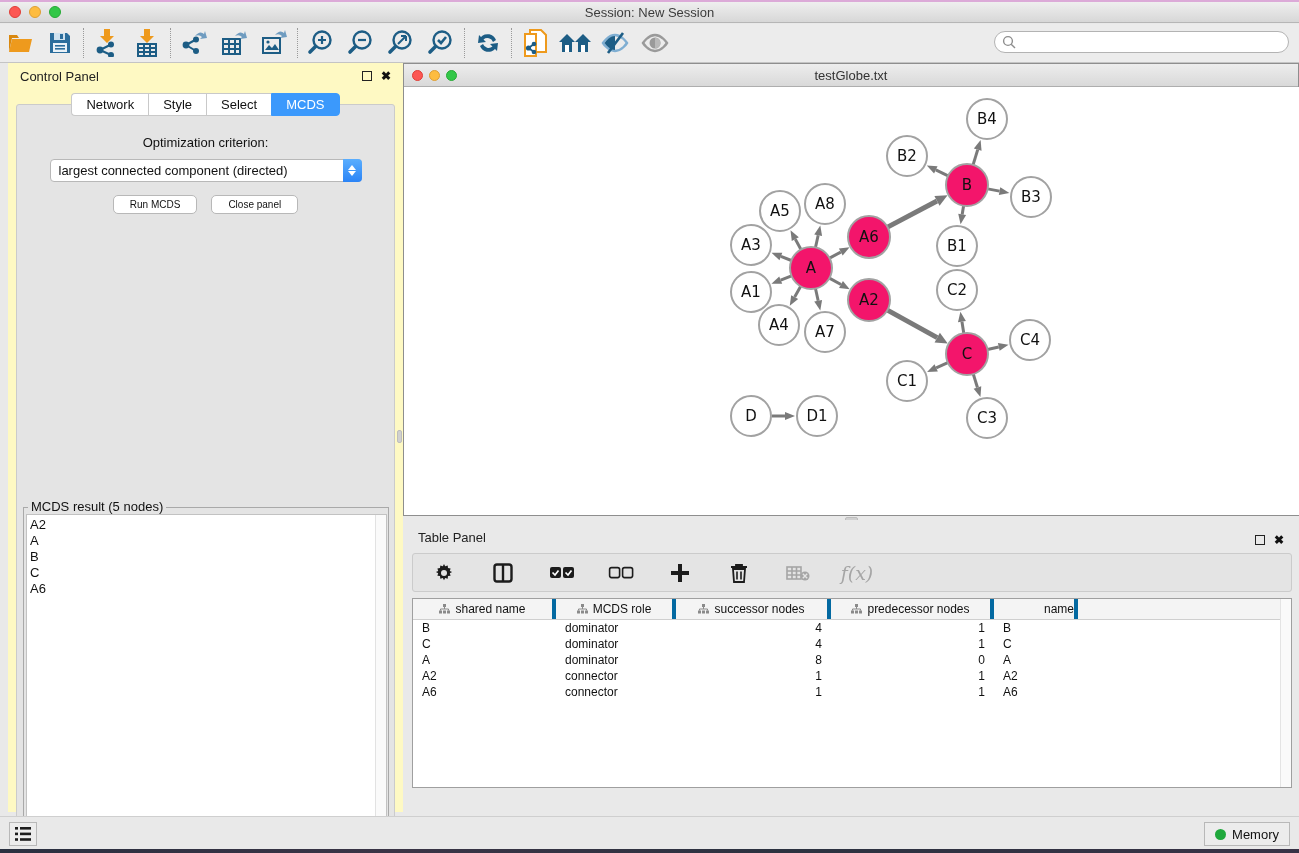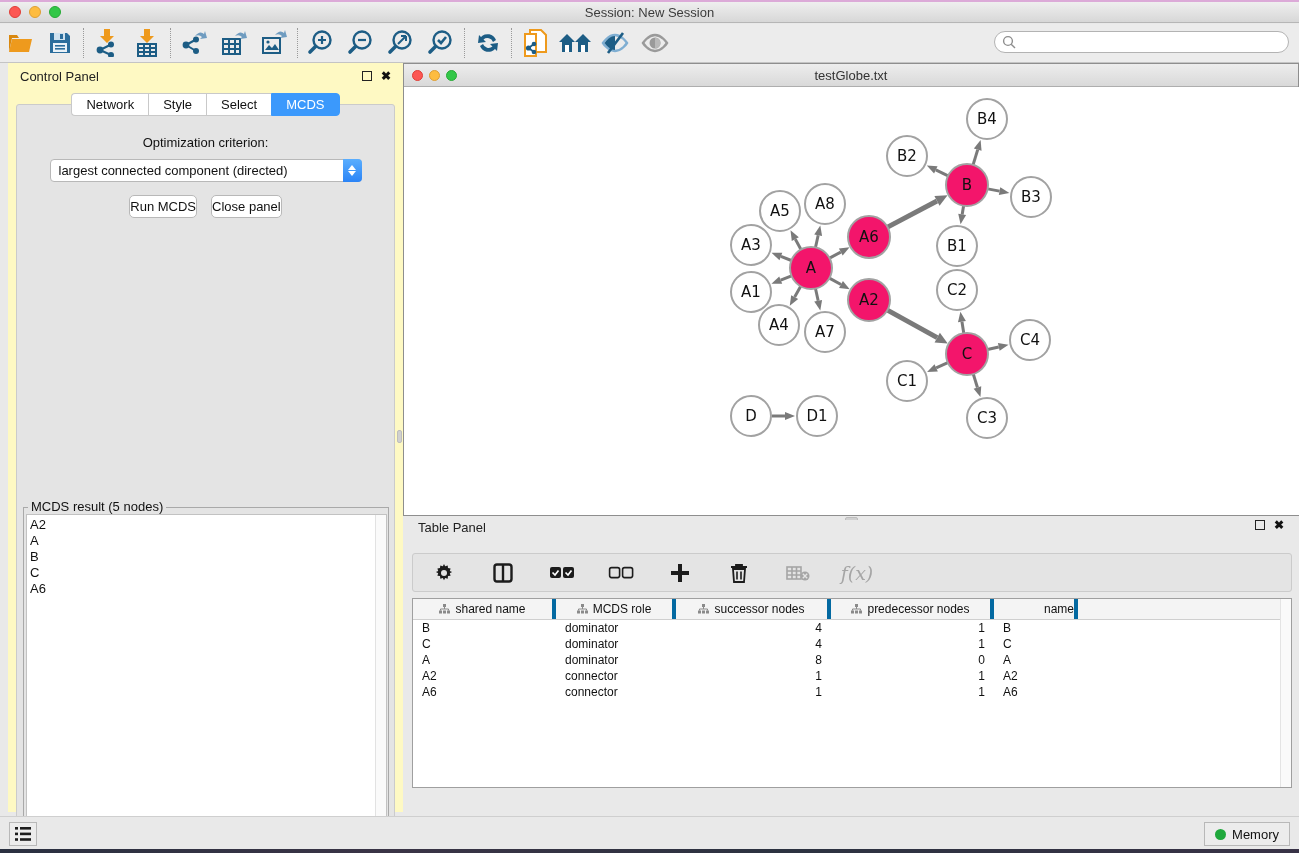--- a/index.html
+++ b/index.html
@@ -44,21 +44,21 @@
   .opt-label { text-align:center; margin-top:30px; font-size:13px; color:#111; }
   .combo { margin:9px auto 0; width:312px; height:23px; background:#fff; border:1px solid #b8b8b8;
       border-radius:4px; display:flex; align-items:center; }
   .combo .val { flex:1; padding-left:8px; font-size:13px; color:#111; white-space:nowrap; }
   .combo .stepper { width:19px; height:23px; margin-right:-1px; background:linear-gradient(#5aaefe,#2b84f6);
       border-radius:0 4px 4px 0; display:flex; flex-direction:column; align-items:center; justify-content:center; gap:1px; }
   .chev { width:0; height:0; border-left:4px solid transparent; border-right:4px solid transparent; }
   .chev.up { border-bottom:5px solid #fff; }
   .chev.down { border-top:5px solid #fff; }
   .btnrow { display:flex; justify-content:center; gap:14px; margin-top:13px; }
-  .pbtn { padding:3px 0; background:#fff; border:1px solid #b8b8b8; border-radius:5px; font-size:13px; color:#111; }
+  .pbtn { padding:3px 16px; background:#fff; border:1px solid #b8b8b8; border-radius:5px; font-size:10px; color:#111; }
 
   .groupbox { position:absolute; left:6px; top:402px; width:366px; height:345px; border:1px solid #a9a9a9; }
   .groupbox .legend { position:absolute; top:-9px; left:4px; background:#e4e4e4; padding:0 3px; font-size:13px; color:#111; }
   .listbox { position:absolute; left:2px; top:6px; width:361px; height:336px; background:#fff; border:1px solid #c2c2c2; }
   .listbox .items { padding:2px 0 0 3px; font-size:13px; line-height:16px; color:#111; }
   .listbox .vtrack { position:absolute; right:0; top:0; width:11px; height:100%; background:#fafafa; border-left:1px solid #e2e2e2; }
 
   
   .net-frame { position:absolute; left:403px; top:63px; width:896px; height:453px;
       border:1px solid #8e8e8e; background:#fff; }
@@ -69,21 +69,21 @@
   .net-titlebar .title { position:absolute; left:0; right:0; text-align:center; font-size:13px; color:#333; }
   .net-canvas { position:relative; width:894px; height:428px; background:#fff;margin-left:40px; }
   .resize-grip { position:absolute; right:1px; bottom:1px; width:12px; height:12px;
       background:repeating-linear-gradient(135deg,transparent 0 3px,#bbb 3px 4px); }
 
   .splitter-h { position:absolute; left:845px; top:517px; width:13px; height:5px; background:#d0d0d0; border:1px solid #bdbdbd; border-radius:2px; }
   .splitter-v { position:absolute; left:397px; top:430px; width:5px; height:13px; background:#d0d0d0; border:1px solid #bdbdbd; border-radius:2px; }
 
   
   .table-panel { position:absolute; left:403px; top:520px; width:896px; height:296px; background:#e9e9e9; }
-  .tp-titlerow { height:25px; display:flex; align-items:flex-start; padding:0 15px; }
+  .tp-titlerow { height:25px; display:flex; align-items:flex-end; padding:0 15px; }
   .tp-titlerow .ptitle { flex:1; font-size:13px; }
   .tp-toolbar { position:absolute; left:9px; top:33px; width:880px; height:39px; background:#e4e4e4;
       border:1px solid #cbcbcb; border-radius:3px; display:flex; align-items:center; padding-left:12px; gap:21px; }
   .tpt-btn { width:38px; height:32px; display:flex; align-items:center; justify-content:center; font-size:17px; color:#1c1c1c; }
   .tpt-btn.disabled { color:#a5a5a5; }
   .fx-label { font-family:"DejaVu Serif", serif; font-style:italic; font-size:19px; color:#a5a5a5; }
 
   .datatable { position:absolute; left:9px; top:78px; width:880px; height:190px; background:#fff; border:1px solid #9f9f9f; overflow:hidden; }
   .dt-headrow { display:flex; height:21px; background:#f4f4f4; border-bottom:1px solid #cfcfcf; }
   .dt-hcell { display:flex; align-items:center; justify-content:center; gap:5px; font-size:12px; color:#111;

